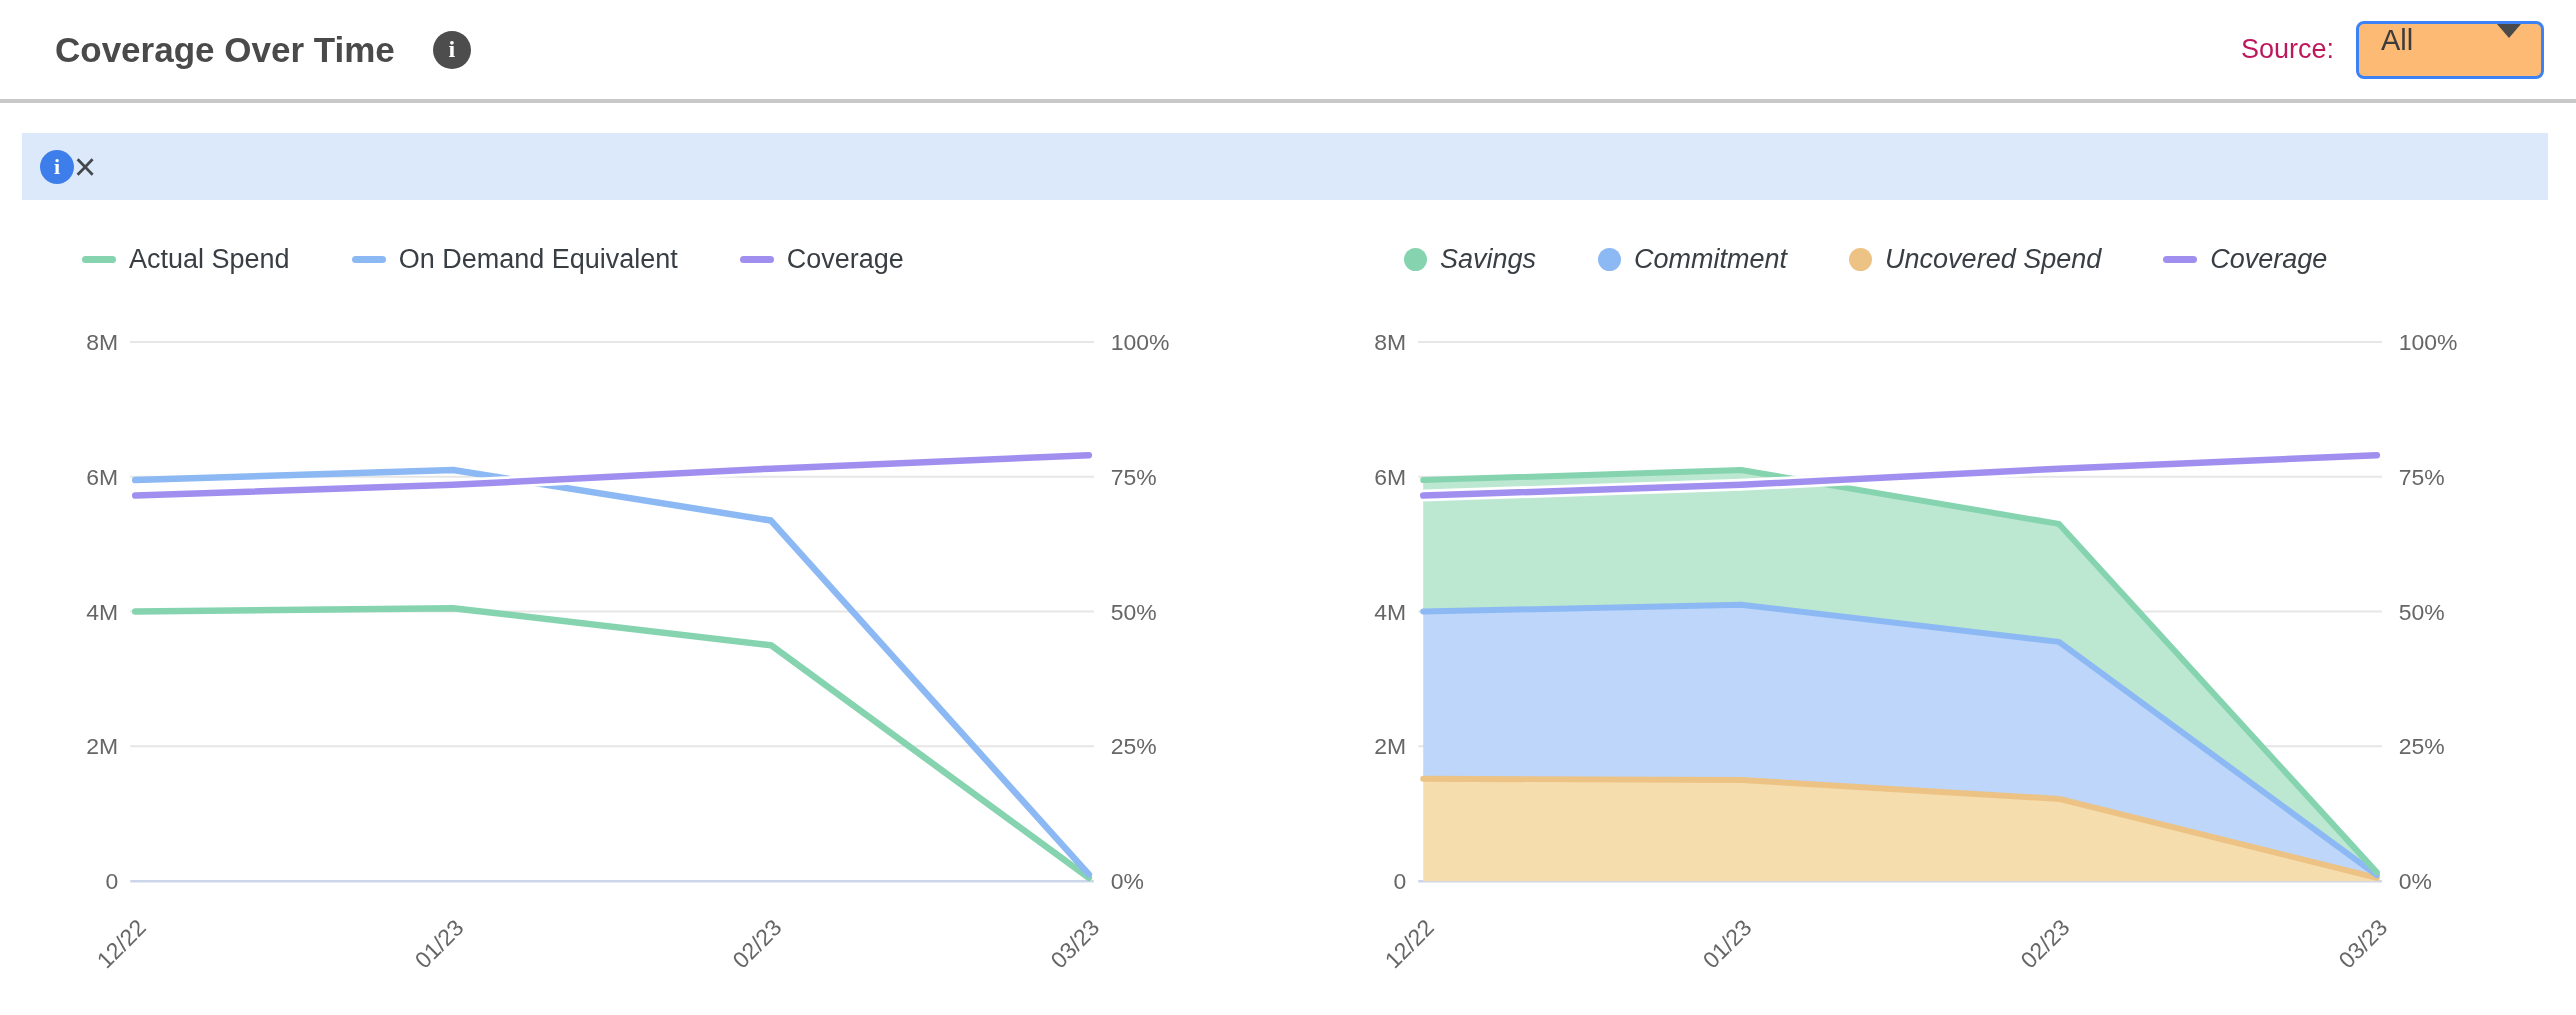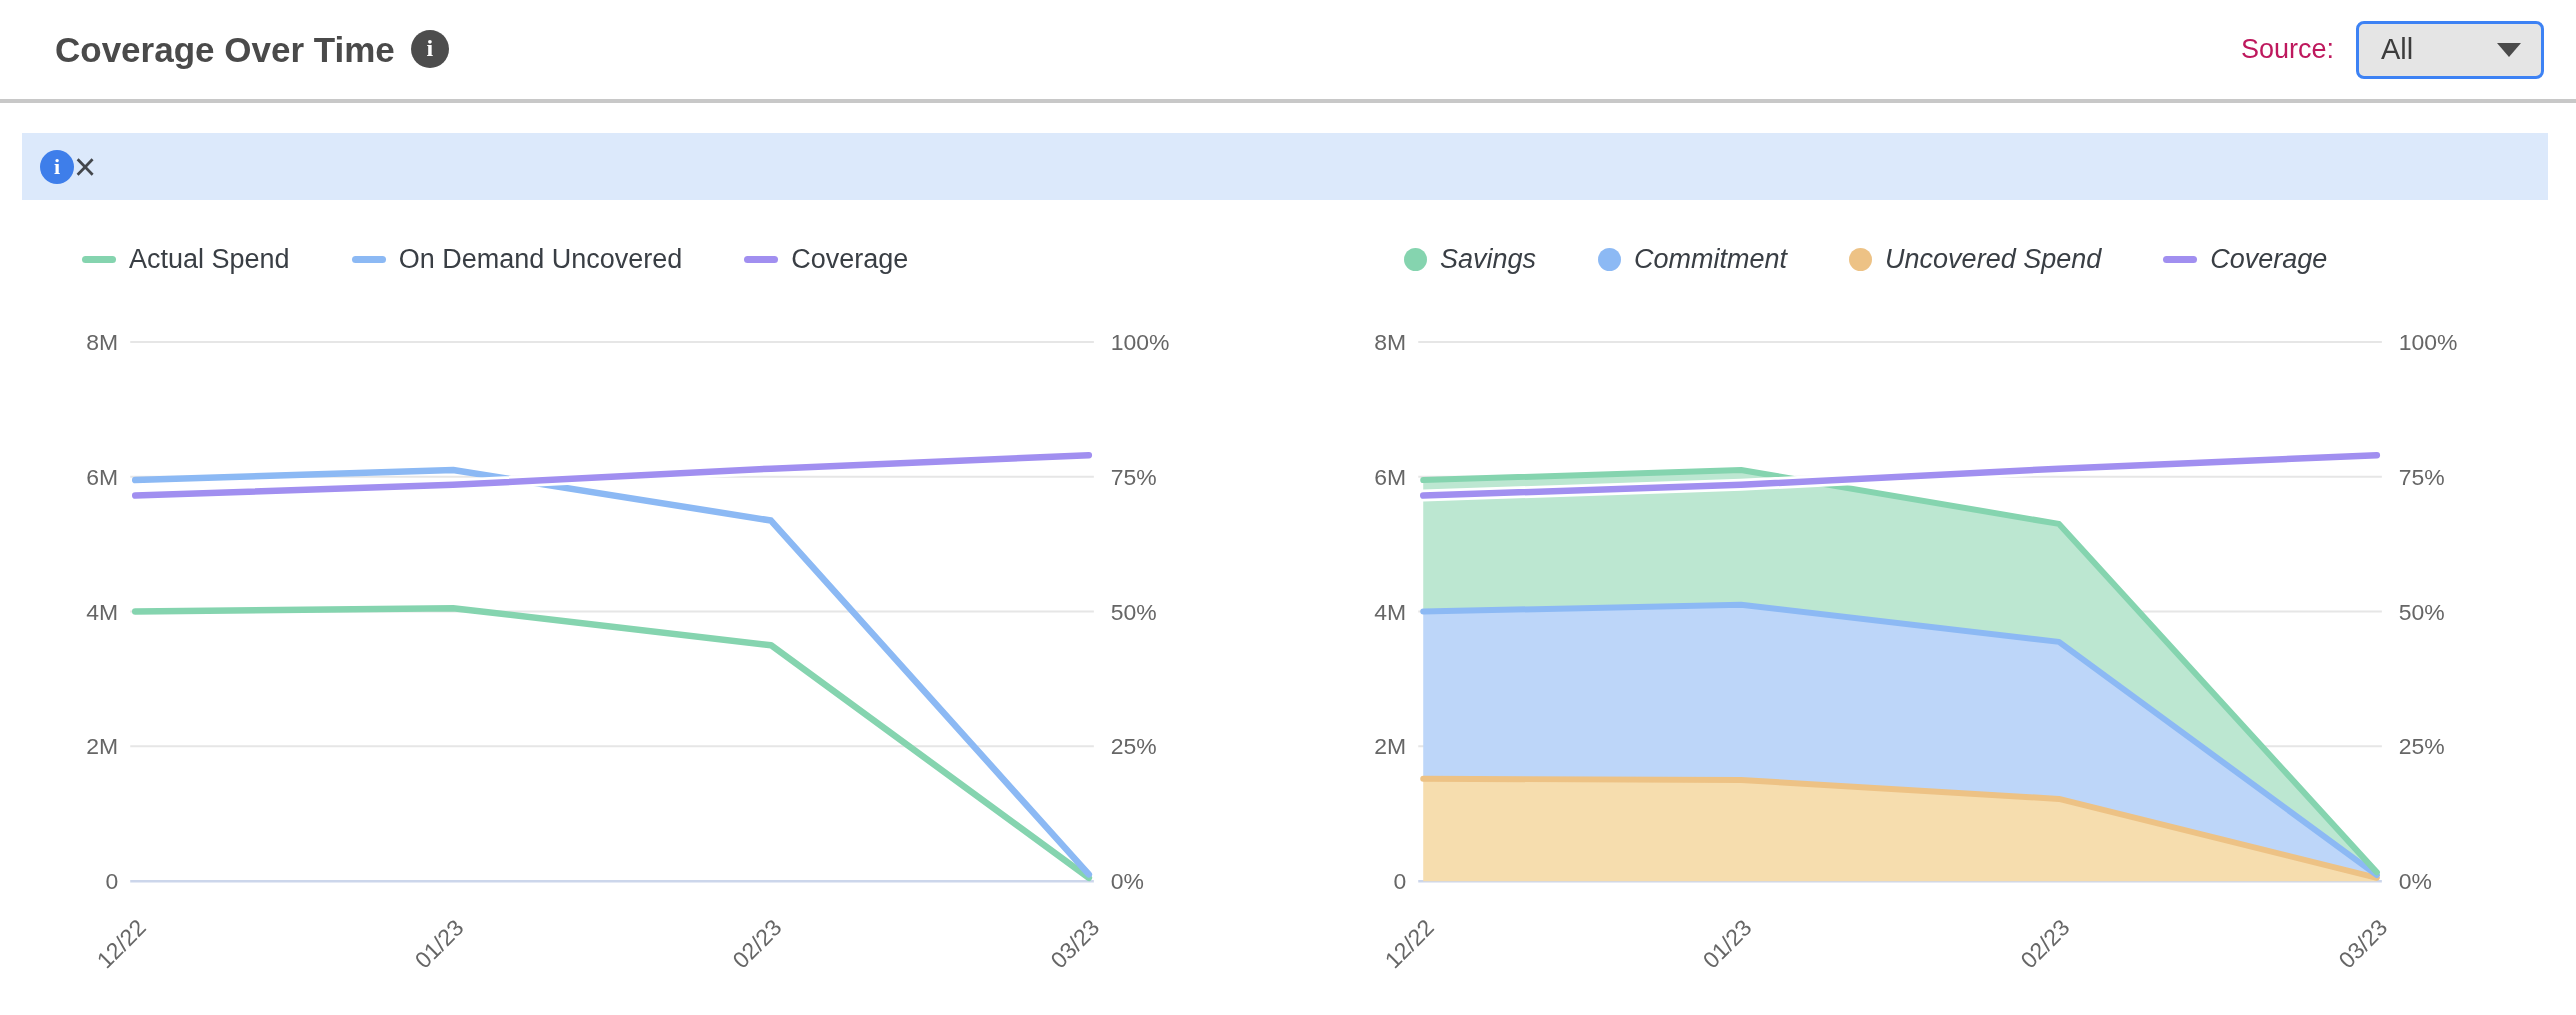--- a/index.html
+++ b/index.html
@@ -3,31 +3,31 @@
 <meta charset="utf-8">
 <style>
   * { box-sizing: border-box; margin: 0; padding: 0; }
   html, body { width: 2576px; height: 1015px; background: #ffffff;
     font-family: "Liberation Sans", sans-serif; overflow: hidden; }
 
   
   .header { height: 103px; display: flex; align-items: center;
     justify-content: space-between; padding: 0 32px 0 55px;
     border-bottom: 4px solid #c8c8c8; }
-  .header-left { display: flex; align-items: flex-start; gap: 16px; }
+  .header-left { display: flex; align-items: center; gap: 38px; }
   .page-title { font-size: 35px; font-weight: 700; color: #4a4a4a; }
   .info-circle { width: 38px; height: 38px; border-radius: 50%;
     background: #4d4d4d; color: #ffffff; display: inline-flex;
     align-items: center; justify-content: center; font-weight: 700;
     font-size: 24px; font-family: "Liberation Serif", serif; }
   .header-right { display: flex; align-items: center; gap: 22px; }
   .source-label { font-size: 27px; font-weight: 400; color: #be185d; }
   .dropdown { width: 188px; height: 58px; border: 3px solid #3d82f4;
-    border-radius: 8px; background: #e5e5e5; display: flex;
-    align-items: center; justify-content: space-between;
+    border-radius: 8px; background: #fdba74; display: flex;
+    align-items: flex-start; justify-content: space-between;
     padding: 0 20px 0 22px; cursor: pointer; }
   .dropdown-value { font-size: 29px; color: #3c3c3c; }
   .caret-down { width: 0; height: 0; border-left: 12px solid transparent;
     border-right: 12px solid transparent; border-top: 14px solid #4a4a4a; }
 
   
   .banner { margin: 30px 28px 0 22px; height: 67px; background: #dce9fb;
     display: flex; align-items: center; padding: 0 26px 0 18px; }
   .banner-icon { width: 34px; height: 34px; border-radius: 50%;
     background: #3e7eea; color: #ffffff; display: inline-flex; flex: none;
@@ -76,21 +76,21 @@
 
 <div class="charts-row">
   <div class="chart-cell">
     <div class="legend left-pad-a" id="legend-0">
         <span class="legend-item">
           <span class="swatch-line" style="background: rgb(133, 212, 175);"></span>
           <span class="legend-label">Actual Spend</span>
         </span>
         <span class="legend-item">
           <span class="swatch-line" style="background: rgb(140, 185, 244);"></span>
-          <span class="legend-label">On Demand Uncovered</span>
+          <span class="legend-label">On Demand Equivalent</span>
         </span>
         <span class="legend-item">
           <span class="swatch-line" style="background: rgb(161, 143, 240);"></span>
           <span class="legend-label">Coverage</span>
         </span>
       </div>
     <svg class="chart-svg" id="chart-0" width="1288" height="699" viewBox="0 0 1289 700">
         <line x1="130" x2="1095" y1="52" y2="52" stroke="#e6e6e6" stroke-width="2"></line>
         <line x1="130" x2="1095" y1="187" y2="187" stroke="#e6e6e6" stroke-width="2"></line>
         <line x1="130" x2="1095" y1="322" y2="322" stroke="#e6e6e6" stroke-width="2"></line>

